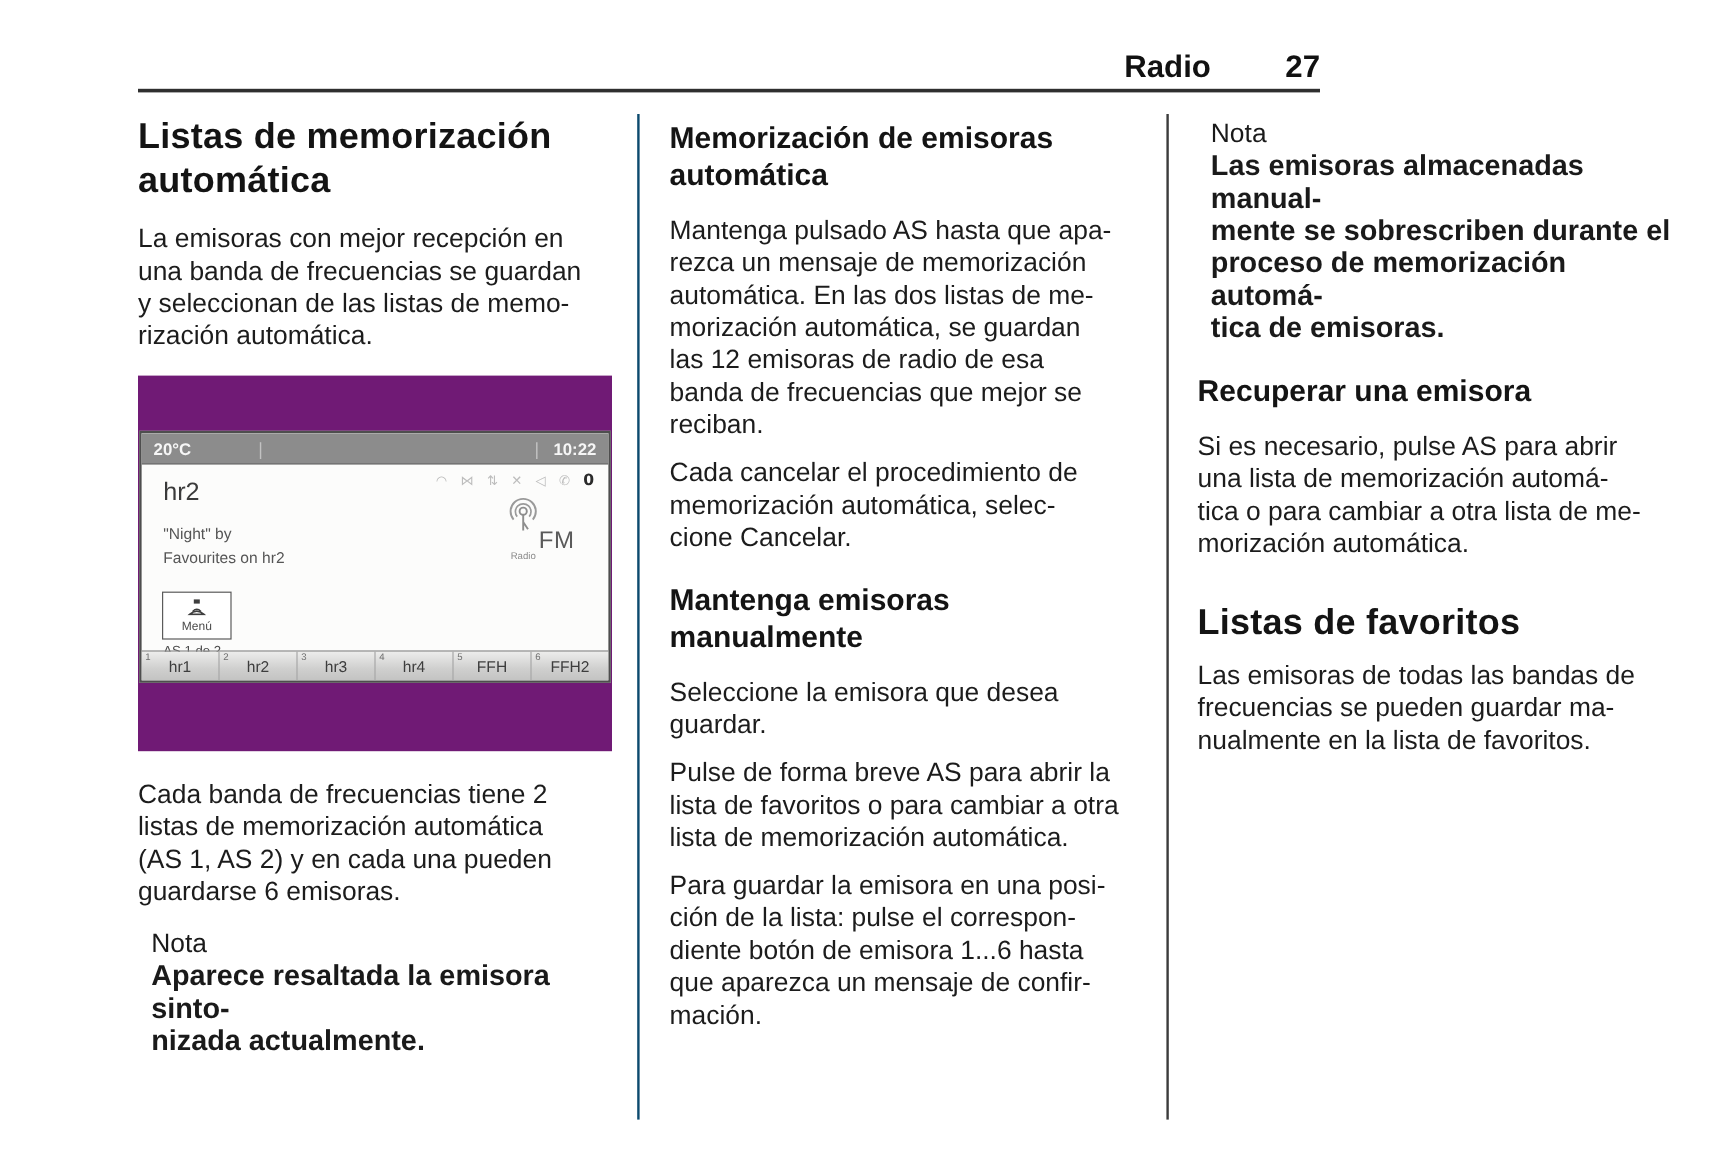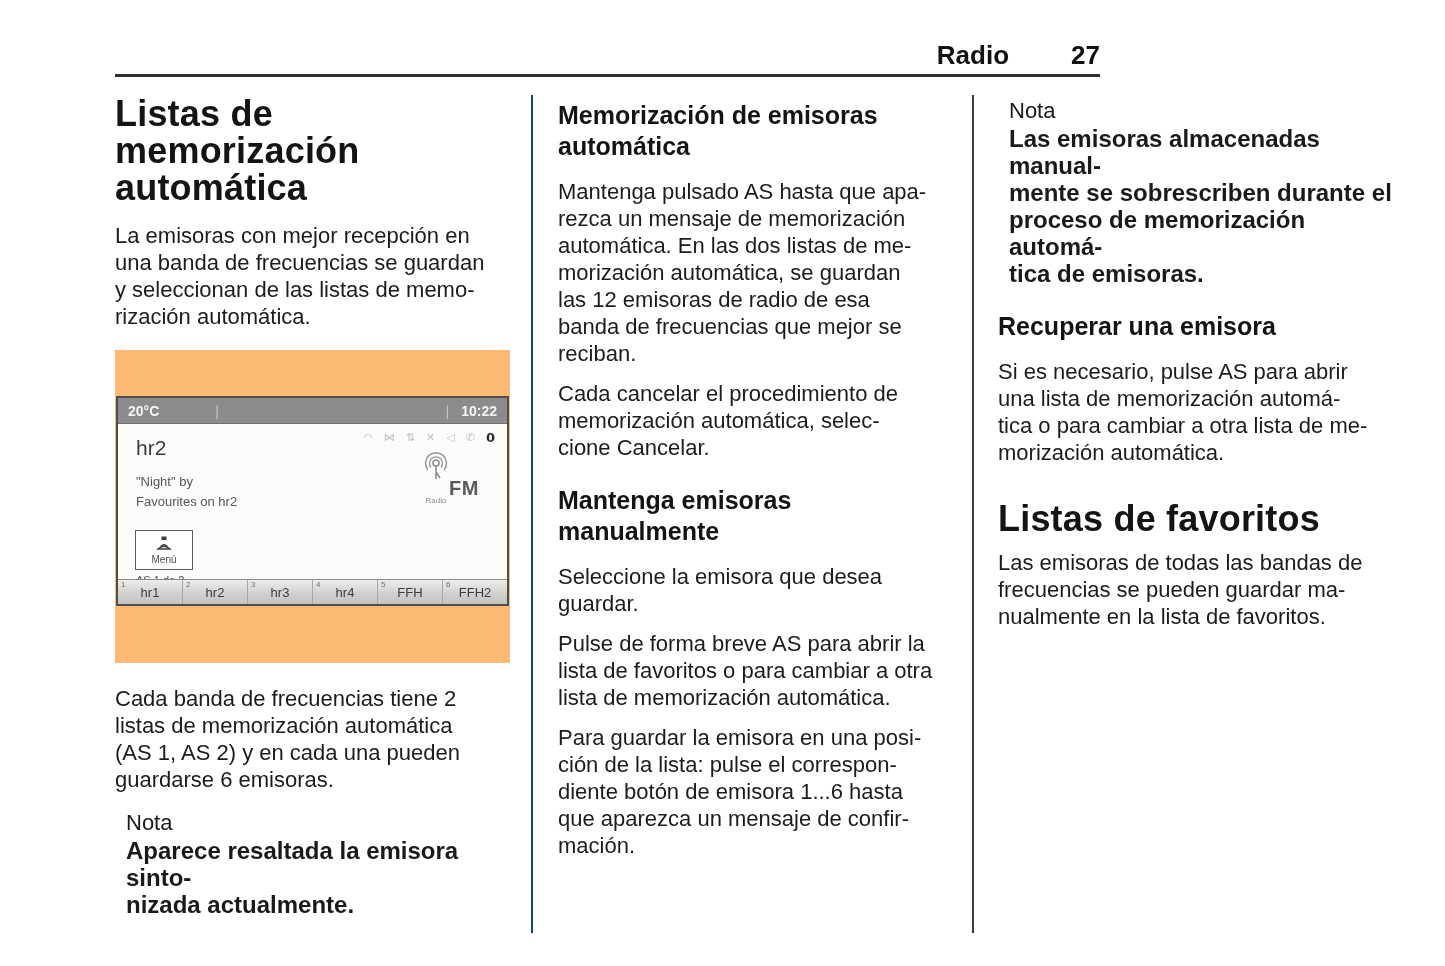--- a/index.html
+++ b/index.html
@@ -25,40 +25,40 @@
   .content{
     position:absolute;top:95px;left:115px;right:50px;height:838px;
     display:flex;align-items:stretch;
   }
   .col{box-sizing:border-box;}
   .col1{flex:0 0 416px;padding-right:21px;}
   .col2{flex:0 0 441px;border-left:2px solid #0c4a6e;padding:0 24px 0 25px;}
   .col3{flex:0 0 421px;border-left:2px solid #3c3c3c;padding-left:24px;}
 
   .h1{
-    font-size:36px;font-weight:bold;line-height:37px;margin:0 0 16px 0;
+    font-size:30px;font-weight:bold;line-height:37px;margin:0 0 16px 0;
     white-space:pre-line;letter-spacing:0.2px;color:#141414;
   }
   .h2{
     font-size:25px;font-weight:bold;line-height:31px;margin:24px 0 16px 0;
     white-space:pre-line;color:#141414;
   }
   .h2.first{margin-top:5px;}
   .body-p{
     font-size:22px;line-height:27px;margin:0 0 13px 0;white-space:pre-line;
     color:#1c1c1c;
   }
   .note{padding-left:11px;margin:16px 0 0 0;}
   .note p{margin:0;}
   .note .note-label{font-size:22px;line-height:28px;}
   .note .note-text{font-size:24px;line-height:27px;white-space:pre-line;font-weight:bold;}
 
   
   .photo{
-    margin-top:20px;margin-bottom:22px;background:#fdba74;
+    margin-top:20px;margin-bottom:22px;background:#701a75;
     padding:46px 1px 57px 1px;width:395px;box-sizing:border-box;
   }
   .display{
     width:393px;height:210px;background:#fcfcfb;border:2px solid #4e4e4e;
     box-sizing:border-box;position:relative;overflow:hidden;
   }
   .topbar{
     height:26px;background:#8c8c8c;color:#f6f6f6;font-size:14px;font-weight:bold;
     display:flex;align-items:center;padding:0 10px;box-sizing:border-box;
     border-bottom:1px solid #6f6f6f;
@@ -71,21 +71,21 @@
     font-family:"DejaVu Sans",sans-serif;font-size:11px;color:#bdbdbd;
   }
   .statusbar .dark{color:#2b2b2b;font-weight:bold;font-size:13px;}
   .station{
     position:absolute;left:18px;top:38px;font-size:21px;color:#3a3a3a;
   }
   .track1{position:absolute;left:18px;top:76px;font-size:13px;color:#555;}
   .track2{position:absolute;left:18px;top:96px;font-size:13px;color:#555;}
 
   .fmicon{position:absolute;right:48px;top:52px;width:46px;text-align:center;color:#6e6e6e;}
-  .fmicon .fm-big{font-size:20px;font-weight:bold;line-height:16px;color:#5a5a5a;letter-spacing:0.5px;margin-left:36px;}
+  .fmicon .fm-big{font-size:20px;font-weight:normal;line-height:16px;color:#5a5a5a;letter-spacing:0.5px;margin-left:36px;}
   .fmicon .fm-small{font-size:8px;color:#8a8a8a;line-height:9px;}
 
   .menu-btn{
     position:absolute;left:17px;top:132px;width:58px;height:40px;
     border:1px solid #5a5a5a;background:#fff;box-sizing:border-box;
     display:flex;flex-direction:column;align-items:center;justify-content:center;gap:5px;
   }
   .menu-btn .menu-label{font-size:10px;color:#4c4c4c;line-height:10px;}
   .as-indicator{position:absolute;left:18px;top:176px;font-size:11px;color:#4c4c4c;}
 

